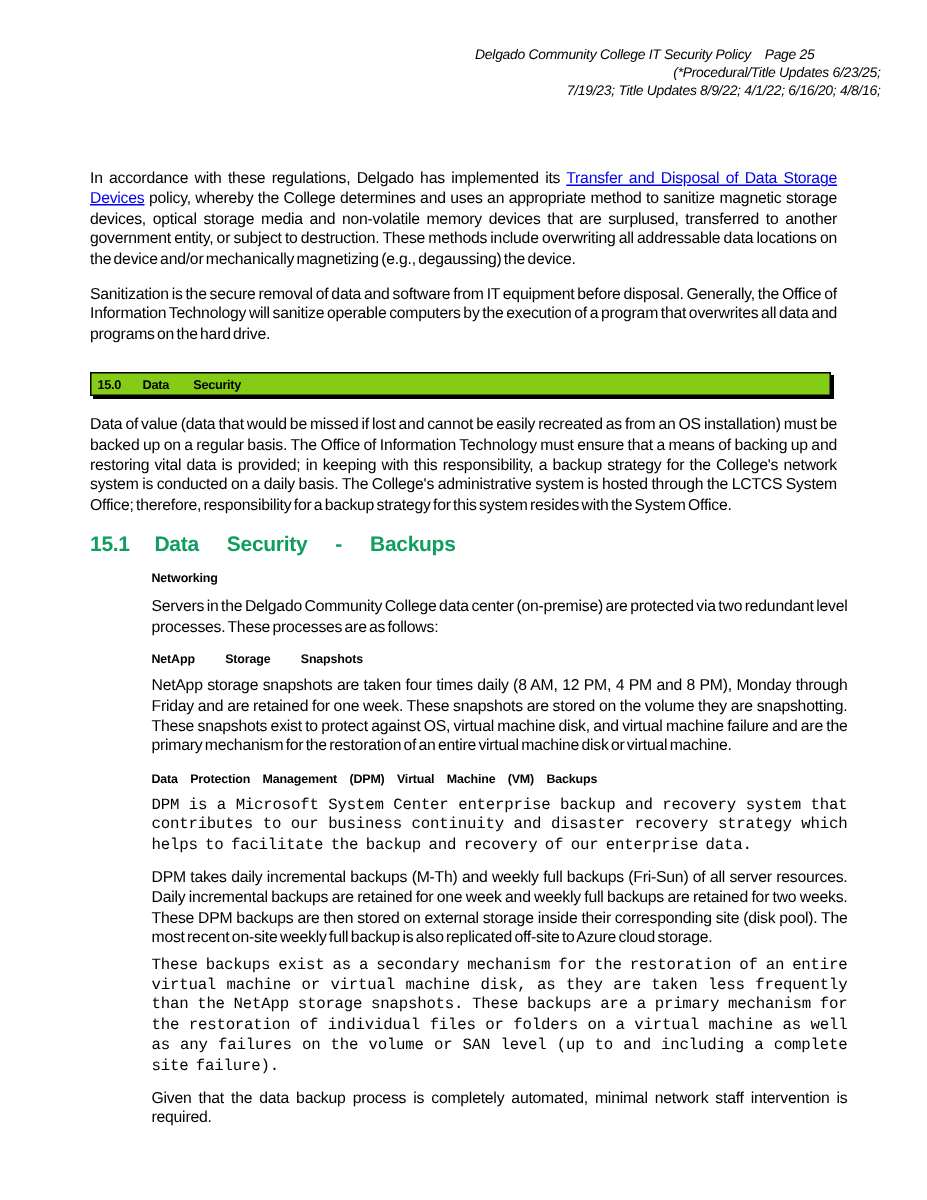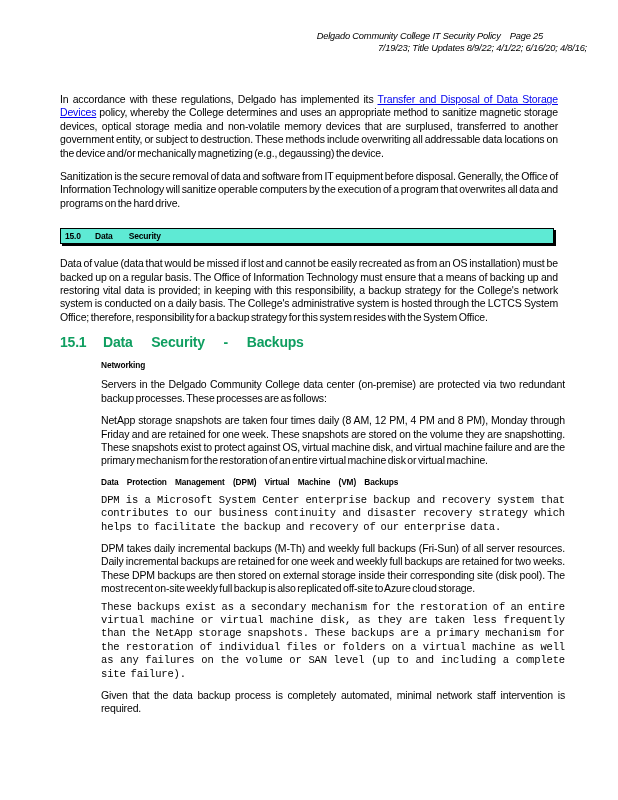--- a/index.html
+++ b/index.html
@@ -16,34 +16,34 @@
     position:absolute; top:30px; left:0; right:31px;
     text-align:right;
     font-style:italic;
     font-size:9.3px; line-height:12.2px;
     letter-spacing:-0.2px;
     color:#000000;
   }
   .header .line1 { padding-right:44px; }
 
   
-  .content { position:absolute; top:93px; left:60px; width:498px; }
+  .content { position:absolute; top:113px; left:60px; width:498px; }
   p.body {
     margin:0 0 10px 0;
     font-size:10.5px; line-height:13.4px;
     word-spacing:-1.2px; letter-spacing:-0.15px;
     text-align:justify;
   }
   a.doclink { color:#0000EE; text-decoration:underline; cursor:pointer; }
 
   
   .section-bar {
     margin:18px 0 13px 0;
     width:484px;
-    background:#5eead4;
+    background:#84cc16;
     border:1px solid #000000;
     box-shadow:2px 2px 0 #000000;
     padding:2px 4px 1px 4px;
     font-size:8.5px; font-weight:bold; line-height:11px;
     color:#000000;
     letter-spacing:-0.2px;
   }
   .section-bar .num { display:inline-block; width:30px; }
   .section-bar .title { word-spacing:14px; }
 
@@ -73,20 +73,21 @@
   .mb8 { margin-bottom:8px !important;font-family:Liberation Mono, monospace; }
   .mb5 { margin-bottom:5px !important; }
 </style>
 </head>
 <body>
 
 <div class="page">
 
   <div class="header">
     <div class="line1">Delgado Community College IT Security Policy Page 25</div>
+    <div>(*Procedural/Title Updates 6/23/25;</div>
     <div>7/19/23; Title Updates 8/9/22; 4/1/22; 6/16/20; 4/8/16;</div>
   </div>
 
   <div class="content">
 
     <p class="body"><span>In accordance with these regulations, Delgado has implemented its </span><a class="doclink">Transfer and Disposal of Data Storage Devices</a><span> policy, whereby the College determines and uses an appropriate method to sanitize magnetic storage devices, optical storage media and non-volatile memory devices that are surplused, transferred to another government entity, or subject to destruction. These methods include overwriting all addressable data locations on the device and/or mechanically magnetizing (e.g., degaussing) the device.</span></p>
 
     <p class="body">Sanitization is the secure removal of data and software from IT equipment before disposal. Generally, the Office of Information Technology will sanitize operable computers by the execution of a program that overwrites all data and programs on the hard drive.</p>
 
     <div class="section-bar">
@@ -94,22 +95,23 @@
     </div>
 
     <p class="body">Data of value (data that would be missed if lost and cannot be easily recreated as from an OS installation) must be backed up on a regular basis. The Office of Information Technology must ensure that a means of backing up and restoring vital data is provided; in keeping with this responsibility, a backup strategy for the College's network system is conducted on a daily basis. The College's administrative system is hosted through the LCTCS System Office; therefore, responsibility for a backup strategy for this system resides with the System Office.</p>
 
     <div class="section-heading">
       <span class="num">15.1</span><span class="title">Data Security - Backups</span>
     </div>
 
     <div class="sub-heading networking-heading indent">Networking</div>
 
-    <p class="body indent mb9">Servers in the Delgado Community College data center (on-premise) are protected via two redundant backup processes. These processes are as follows:</p>
+    <p class="body indent mb9">Servers in the Delgado Community College data center (on-premise) are protected via two redundant level processes. These processes are as follows:</p>
 
+    <div class="sub-heading netapp-heading indent">NetApp Storage Snapshots</div>
 
     <p class="body indent mb9">NetApp storage snapshots are taken four times daily (8 AM, 12 PM, 4 PM and 8 PM), Monday through Friday and are retained for one week. These snapshots are stored on the volume they are snapshotting. These snapshots exist to protect against OS, virtual machine disk, and virtual machine failure and are the primary mechanism for the restoration of an entire virtual machine disk or virtual machine.</p>
 
     <div class="sub-heading dpm-heading indent">Data Protection Management (DPM) Virtual Machine (VM) Backups</div>
 
     <p class="body indent mb8">DPM is a Microsoft System Center enterprise backup and recovery system that contributes to our business continuity and disaster recovery strategy which helps to facilitate the backup and recovery of our enterprise data.</p>
 
     <p class="body indent mb5">DPM takes daily incremental backups (M-Th) and weekly full backups (Fri-Sun) of all server resources. Daily incremental backups are retained for one week and weekly full backups are retained for two weeks. These DPM backups are then stored on external storage inside their corresponding site (disk pool). The most recent on-site weekly full backup is also replicated off-site to Azure cloud storage.</p>
 
     <p class="body indent mb8">These backups exist as a secondary mechanism for the restoration of an entire virtual machine or virtual machine disk, as they are taken less frequently than the NetApp storage snapshots. These backups are a primary mechanism for the restoration of individual files or folders on a virtual machine as well as any failures on the volume or SAN level (up to and including a complete site failure).</p>

